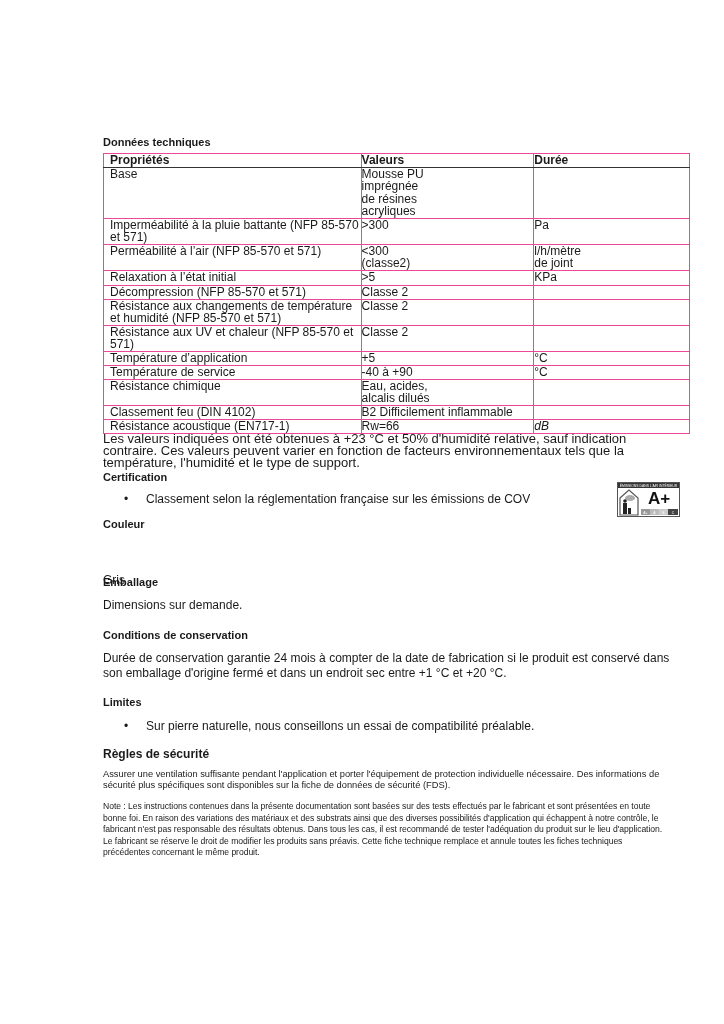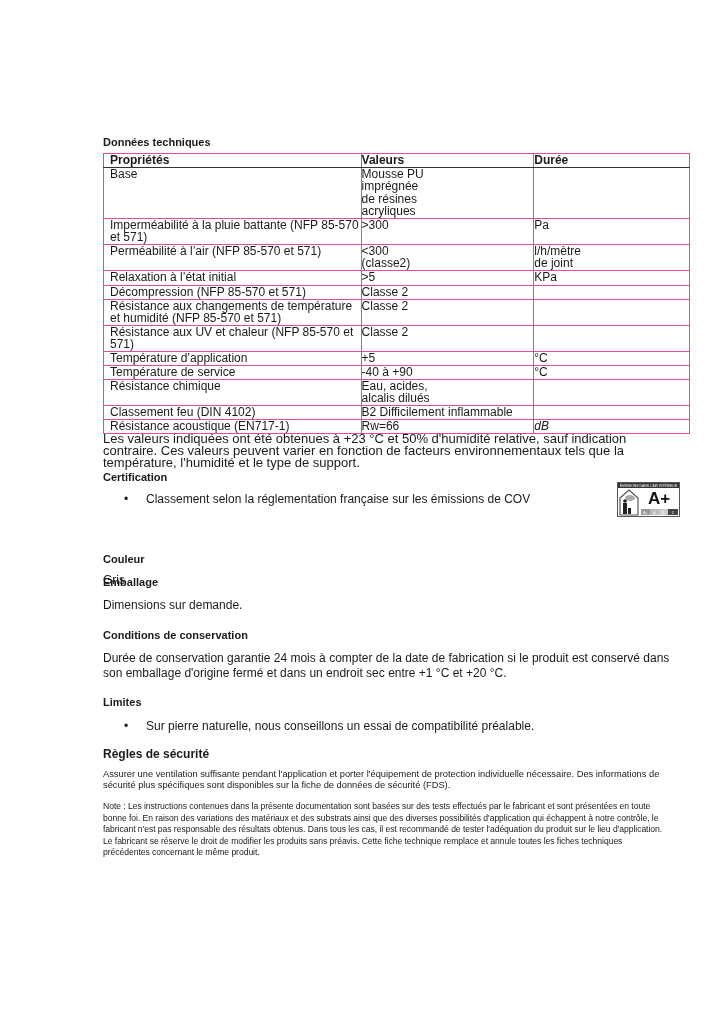--- a/index.html
+++ b/index.html
@@ -115,21 +115,21 @@
     </table>
   </div>
 
   <div class="abs note1" style="top:433px; width:560px;">Les valeurs indiquées ont été obtenues à +23 °C et 50% d'humidité relative, sauf indication contraire. Ces valeurs peuvent varier en fonction de facteurs environnementaux tels que la température, l'humidité et le type de support.</div>
 
   <h2 class="abs" style="top:468px;">Certification</h2>
   <ul class="b abs" style="top:492px; width:500px;">
     <li><span class="dot">•</span><span>Classement selon la réglementation française sur les émissions de COV</span></li>
   </ul>
 
-  <h2 class="abs" style="top:550px;">Couleur</h2>
+  <h2 class="abs" style="top:515px;">Couleur</h2>
   <div class="abs body12" style="top:545px;margin-top:28px;">Gris</div>
 
   <h2 class="abs" style="top:573px;">Emballage</h2>
   <div class="abs body12" style="top:598px;">Dimensions sur demande.</div>
 
   <h2 class="abs" style="top:626px;">Conditions de conservation</h2>
   <div class="abs body12" style="top:651px; width:580px;">Durée de conservation garantie 24 mois à compter de la date de fabrication si le produit est conservé dans son emballage d'origine fermé et dans un endroit sec entre +1 °C et +20 °C.</div>
 
   <h2 class="abs" style="top:693px;">Limites</h2>
   <ul class="b abs" style="top:719px; width:560px;">

